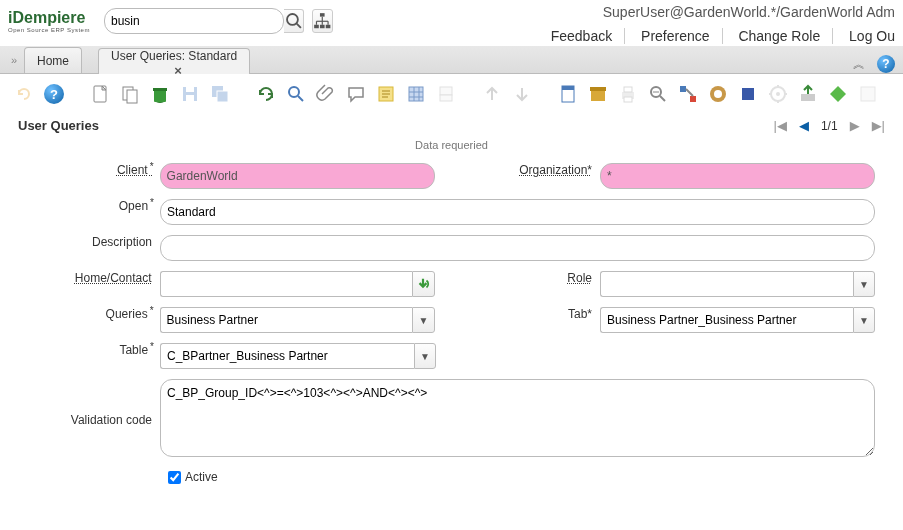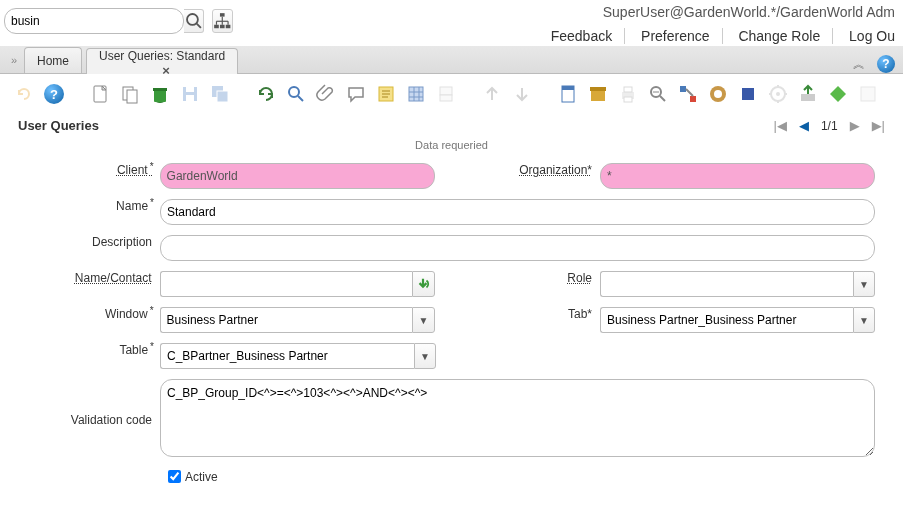--- a/index.html
+++ b/index.html
@@ -12,21 +12,21 @@
 .search-input { width: 222px; height: 24px; border: 1px solid #ccc; border-radius: 3px 0 0 3px; padding: 0 6px; font-size: 12px; }
 .search-btn, .tree-btn { width: 26px; height: 24px; border: 1px solid #ccc; background: linear-gradient(#fdfdfd,#eee); display: flex; align-items: center; justify-content: center; cursor: pointer; }
 .search-btn { border-left: none; border-radius: 0 3px 3px 0; }
 .tree-btn { margin-left: 8px; border-radius: 3px; }
 .header-right { margin-left: auto; text-align: right; font-size: 14px; color: #555; }
 .header-right .user-info { margin-bottom: 8px; }
 .header-right .links a { color: #333; text-decoration: none; padding: 0 12px; border-right: 1px solid #ccc; cursor: pointer; }
 .header-right .links a:last-child { border-right: none; padding-right: 0; }
 .tabs-bar { display: flex; align-items: flex-end; background: linear-gradient(#e8e8e8,#dcdcdc); height: 28px; border-bottom: 1px solid #bbb; padding-left: 4px; position: relative; }
 .tab-expand { width: 20px; display: flex; align-items: center; justify-content: center; color: #888; font-size: 11px; height: 26px; cursor: pointer; }
-.tab { height: 26px; padding: 0 12px; display: flex; align-items: center; border: 1px solid #bbb; border-bottom: none; border-radius: 4px 4px 0 0; margin-right: 4px; background: linear-gradient(#f5f5f5,#e5e5e5); cursor: pointer; font-size: 12px; }
+.tab { height: 26px; padding: 0 12px; display: flex; align-items: center; border: 1px solid #bbb; border-bottom: none; border-radius: 4px 4px 0 0; margin-right: 16px; background: linear-gradient(#f5f5f5,#e5e5e5); cursor: pointer; font-size: 12px; }
 .tab.active { background: #f2f2f2; position: relative; top: 1px; flex-direction: column; }
 .tab .close { margin-left: 8px; font-size: 13px; font-weight: bold; color: #555; cursor: pointer; }
 .tabs-right { margin-left: auto; display: flex; align-items: center; padding-right: 8px; gap: 12px; }
 .chevrons { color: #777; font-size: 12px; cursor: pointer; }
 .help-circle { width: 18px; height: 18px; border-radius: 50%; background: radial-gradient(circle at 35% 30%, #6ec0ff, #0b5fa5); color: #fff; display: flex; align-items: center; justify-content: center; font-weight: bold; font-size: 12px; cursor: pointer; }
 .toolbar { display: flex; align-items: center; padding: 8px 12px; gap: 6px; }
 .tbicon { width: 24px; height: 24px; display: flex; align-items: center; justify-content: center; cursor: pointer; border-radius: 2px; }
 .tbicon.disabled { opacity: 0.35; cursor: default; }
 .tbicon svg { width: 20px; height: 20px; }
 .tbsep { width: 10px; }
@@ -48,27 +48,31 @@
 .lbl2 { width: 86px; text-align: right; padding-right: 8px; font-size: 12px; }
 .lbl2.link { text-decoration: underline dotted; cursor: pointer; }
 input[type=text], textarea { width: 100%; height: 26px; border: 1px solid #bbb; border-radius: 12px; padding: 0 6px; font-size: 12px; background: #fff; }
 input[readonly] { background: #f9a8d4; color: #555; }
 .name-input { background: #faf7d7; border: 1px solid #4a7ec9; }
 .combo { display: flex; width: 100%; }
 .combo input { border-radius: 3px 0 0 3px; border-right: none; }
 .combo .drop { width: 24px; height: 26px; border: 1px solid #bbb; border-radius: 0 3px 3px 0; background: linear-gradient(#fdfdfd,#eee); display: flex; align-items: center; justify-content: center; cursor: pointer; font-size: 10px; color: #555; }
 .combo .drop.green-arrow svg { width: 14px; height: 14px; }
 textarea { height: 78px; padding: 6px; resize: both; font-family: Arial; }
-.chk-row { padding-left: 140px; display: flex; align-items: flex-start; gap: 4px; margin-top: 6px; }
+.chk-row { padding-left: 140px; display: flex; align-items: center; gap: 4px; margin-top: 6px; }
 .chk-row input { cursor: pointer; }
 </style>
 </head>
 <body>
 
 <div class="header">
+  <div class="logo">
+    <div class="logo-main">iDempiere</div>
+    <div class="logo-sub">Open Source ERP System</div>
+  </div>
   <div class="search-wrap">
     <input type="text" class="search-input" value="busin" style="">
     <div class="search-btn">
       <svg viewBox="0 0 16 16">
           <circle cx="7" cy="7" r="4.5" fill="none" stroke="#555" stroke-width="1.5"></circle>
           <line x1="10.5" y1="10.5" x2="14" y2="14" stroke="#555" stroke-width="1.5"></line>
         </svg>
     </div>
     <div class="tree-btn">
       <svg viewBox="0 0 16 16">
@@ -299,29 +303,29 @@
 
 <div class="form">
   <div class="row">
     <div class="lbl link"><span>Client</span><span class="req">*</span></div>
     <div class="fld2"><input type="text" readonly="" value="GardenWorld" style=""></div>
     <div class="mid-gap"></div>
     <div class="lbl2 link"><span>Organization</span><span class="req">*</span></div>
     <div class="fld2"><input type="text" readonly="" value="*" style=""></div>
   </div>
   <div class="row">
-    <div class="lbl"><span>Name</span><span class="req">*</span></div>
+    <div class="lbl"><span>Open</span><span class="req">*</span></div>
     <div class="fld"><input type="text" class="name-input" value="Standard" style=""></div>
   </div>
   <div class="row">
     <div class="lbl">Description</div>
     <div class="fld"><input type="text" value="" style=""></div>
   </div>
   <div class="row">
-    <div class="lbl link">Name/Contact</div>
+    <div class="lbl link">Home/Contact</div>
     <div class="fld2">
         <div class="combo">
           <input type="text" value="" style="">
           <div class="drop green-arrow">
             <svg viewBox="0 0 16 16">
               <path d="M8 2 L8 10 M4 7 L8 11 L12 7" fill="none" stroke="#3a9a3a" stroke-width="2.5"></path>
               <path d="M12 4 A5 5 0 0 1 12 12" fill="none" stroke="#3a9a3a" stroke-width="2"></path>
             </svg>
           </div>
         </div>
@@ -329,21 +333,21 @@
     <div class="mid-gap"></div>
     <div class="lbl2 link">Role</div>
     <div class="fld2">
         <div class="combo">
           <input type="text" value="" style="">
           <div class="drop">▼</div>
         </div>
       </div>
   </div>
   <div class="row">
-    <div class="lbl"><span>Window</span><span class="req">*</span></div>
+    <div class="lbl"><span>Queries</span><span class="req">*</span></div>
     <div class="fld2">
         <div class="combo">
           <input type="text" value="Business Partner" style="">
           <div class="drop">▼</div>
         </div>
       </div>
     <div class="mid-gap"></div>
     <div class="lbl2"><span>Tab</span><span class="req">*</span></div>
     <div class="fld2">
         <div class="combo">

